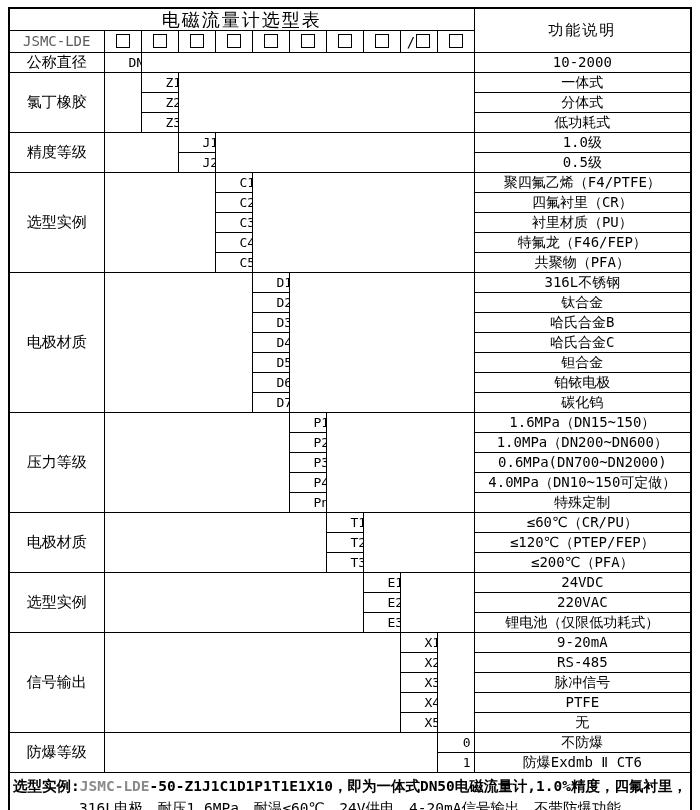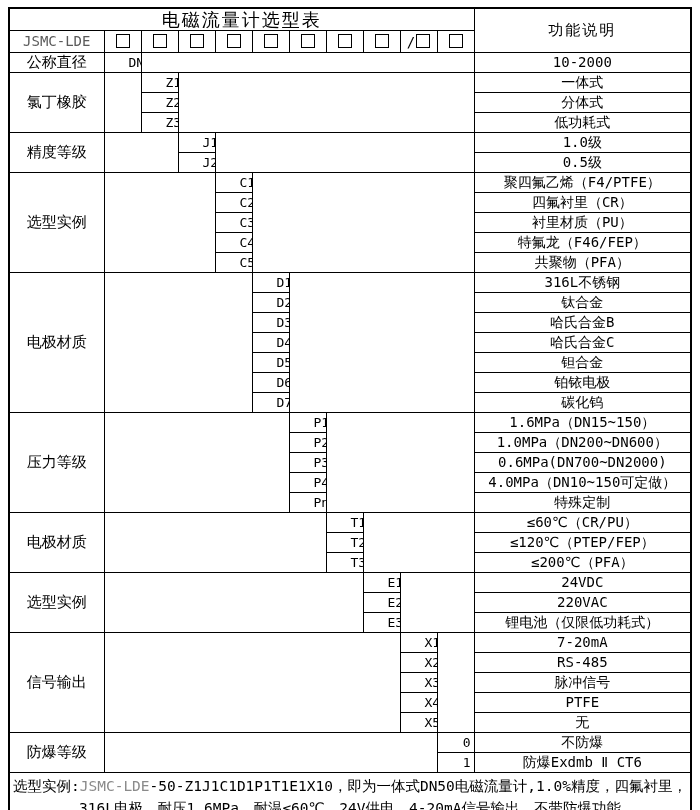--- a/index.html
+++ b/index.html
@@ -18,21 +18,21 @@
   td.boxcell{height:20px;line-height:20px;}
   td.cat{font-size:15px;}
   td.code{font-size:13px;padding-left:24px;}
   td.desc{font-size:14px;margin-top:8px;}
   td.blank{padding:0;}
   span.checkbox{display:inline-block;width:12px;height:12px;
                 border:1px solid #000;vertical-align:middle;margin-top:-2px;}
   span.slash{font-size:14px;margin-right:1px;vertical-align:middle;}
   td.example{height:46px;line-height:22px;text-align:left;padding:1px 3px;
              font-size:14.5px;white-space:normal;}
-  .ex-line1{text-align:left;}
+  .ex-line1{text-align:left;font-weight:bold;}
   .ex-line2{text-align:center;}
   .gray{color:#8a8a8a;}
 </style>
 </head>
 <body>
 
 <div class="page">
   <table class="sel">
     <colgroup>
       <col style="width:95px">
@@ -205,21 +205,21 @@
         </tr>
         <tr>
           <td class="code">E3</td>
           <td class="desc">锂电池（仅限低功耗式）</td>
         </tr>
         <tr>
           <td class="cat" rowspan="5">信号输出</td>
           <td class="blank" rowspan="5" colspan="8"></td>
           <td class="code">X1</td>
           <td class="blank" rowspan="5"></td>
-          <td class="desc">7-20mA</td>
+          <td class="desc">9-20mA</td>
         </tr>
         <tr>
           <td class="code">X2</td>
           <td class="desc">RS-485</td>
         </tr>
         <tr>
           <td class="code">X3</td>
           <td class="desc">脉冲信号</td>
         </tr>
         <tr>

